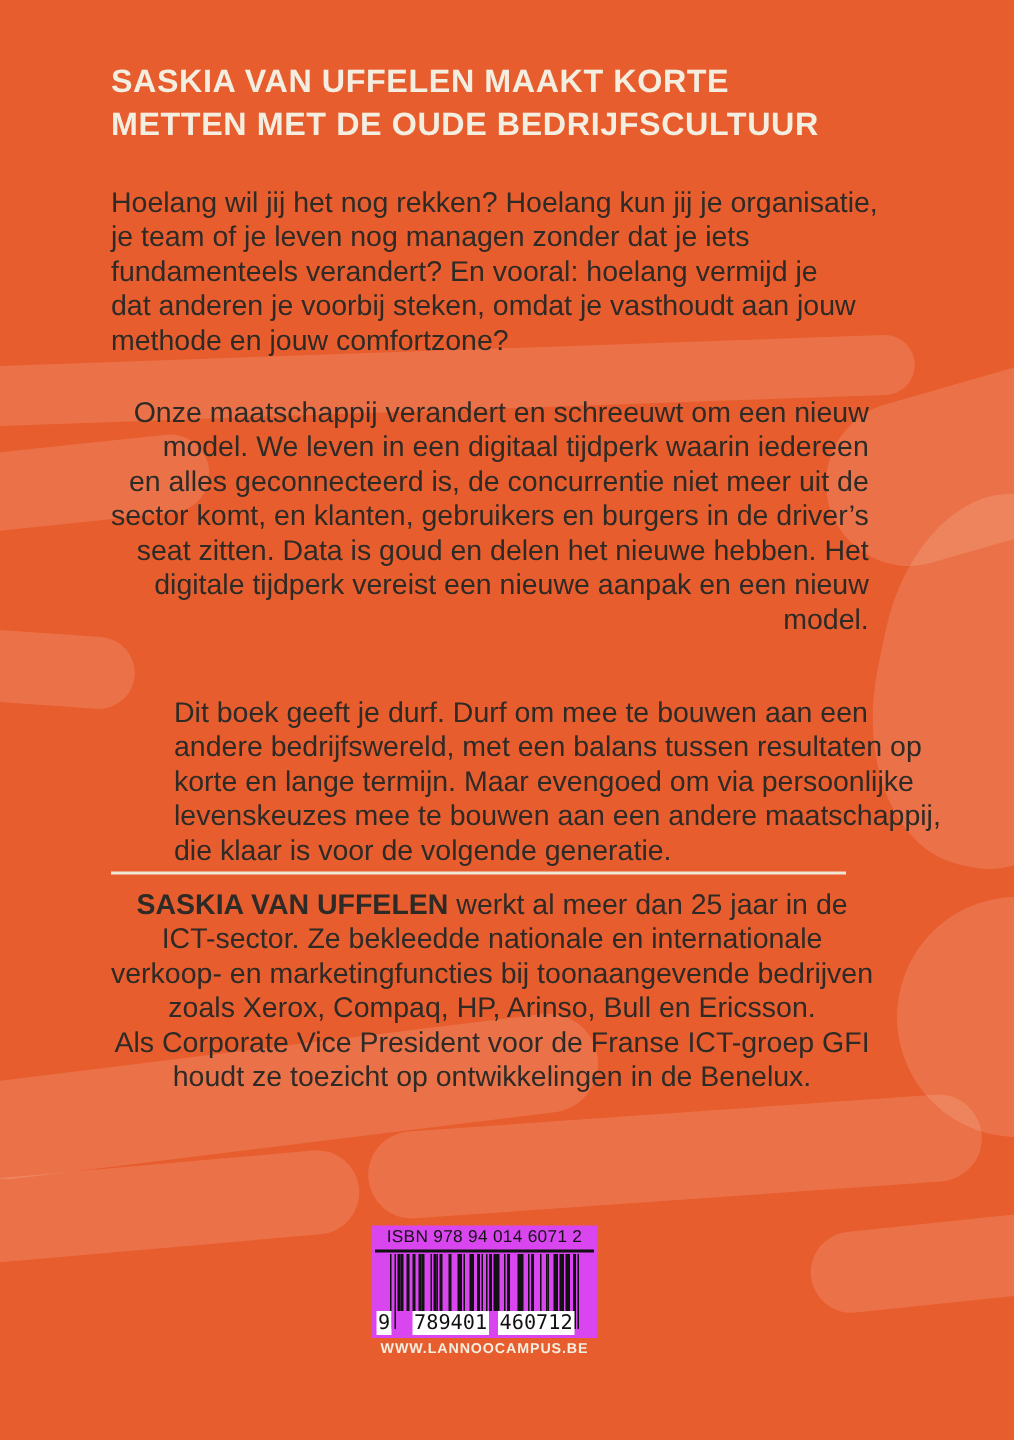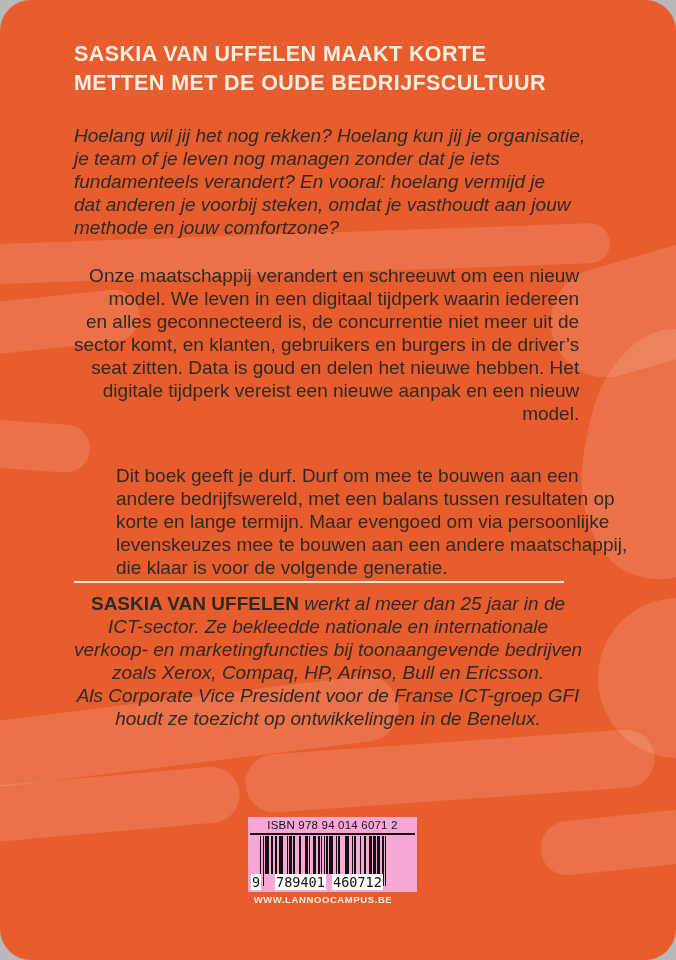--- a/index.html
+++ b/index.html
@@ -3,21 +3,21 @@
 <meta charset="utf-8">
 <style>
   html, body { margin: 0; padding: 0; }
   body {
     width: 676px; height: 960px; overflow: hidden;
     font-family: "Liberation Sans", sans-serif;
     background: #b9b9b9;
   }
   .cover {
     position: relative; width: 676px; height: 960px;
-    background: #E85D2E; overflow: hidden; border-radius: 31px;
+    background: #E85D2E; overflow: hidden;
   }
   
   .swirl {
     position: absolute;
     background: rgba(255, 236, 221, 0.15);
     border-radius: 999px;
     z-index: 1;
   }
   .s1  { left: -40px;  top: 234px; width: 650px; height: 40px; transform: rotate(-2deg); }
   .s2  { left: 548px;  top: 248px; width: 250px; height: 110px; transform: rotate(-16deg); }
@@ -36,36 +36,36 @@
     position: absolute; left: 0; top: 40px; margin: 0;
     font-size: 21.5px; font-weight: bold; letter-spacing: 0.4px;
     line-height: 29px; color: #F4EEE1;
     white-space: pre; text-transform: uppercase;
   }
   .para {
     position: absolute; left: 0; margin: 0;
     font-size: 19px; line-height: 23px; color: #2E2A26;
     white-space: pre;
   }
-  .italic { font-style: italic; }
+  .italic { }
   .p-intro { top: 124px; }
   .p-body1 { top: 264px; text-align: right; }
   .p-body2 { top: 464px; margin-left: 42px; }
 
   .divider {
     position: absolute; left: 0; top: 581px; width: 490px; height: 2px;
     background: #F0E7D6; border: none; margin: 0;
   }
   .bio { top: 592px; text-align: center; }
   .bio-name { font-weight: bold; font-style: normal; }
 
   
   .barcode-box {
-    position: absolute; left: 248px; top: 817px; width: 169px; height: 75px;
-    background: #f9a8d4; z-index: 3; box-sizing: border-box;
+    position: absolute; left: 248px; top: 817px; width: 150px; height: 75px;
+    background: #d946ef; z-index: 3; box-sizing: border-box;
   }
   .isbn-label {
     margin: 2px 2px 0 2px; height: 14px;
     font-size: 11.5px; letter-spacing: 0.2px; color: #111111;
     text-align: center; border-bottom: 2px solid #111111;
     font-family: "Liberation Sans", sans-serif;
     white-space: nowrap;
   }
   .bars {
     position: absolute; left: 12px; top: 19px; width: 126px; height: 50px;

